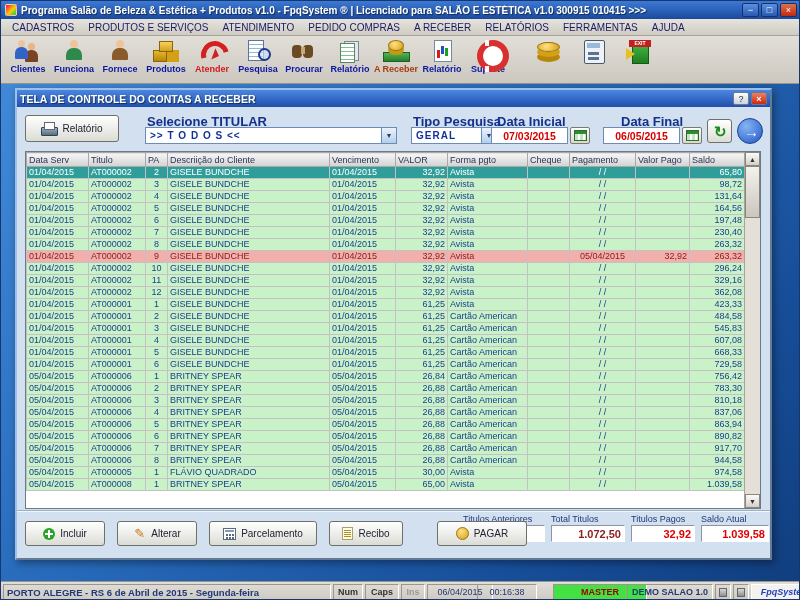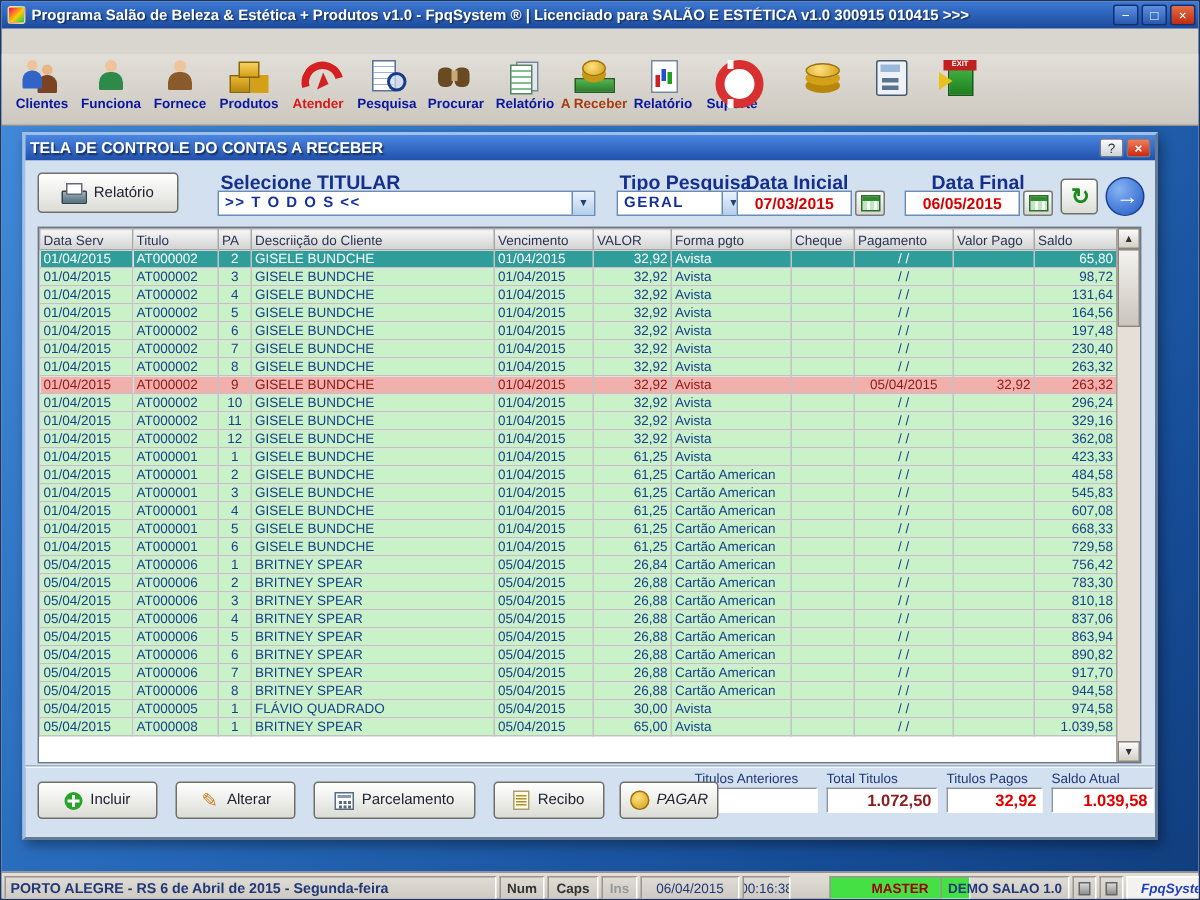--- a/index.html
+++ b/index.html
@@ -132,20 +132,30 @@
   <div class="titlebar">
     <span class="app-icon"></span>
     <span class="title-text">Programa Salão de Beleza &amp; Estética + Produtos v1.0 - FpqSystem ® | Licenciado para  SALÃO E ESTÉTICA v1.0 300915 010415 &gt;&gt;&gt;</span>
     <span class="win-buttons">
         <span class="winbtn">−</span>
         <span class="winbtn">□</span>
         <span class="winbtn winbtn-close">×</span>
       </span>
   </div>
 
+  <div class="menubar">
+      <span class="menu-item">CADASTROS</span>
+      <span class="menu-item">PRODUTOS E SERVIÇOS</span>
+      <span class="menu-item">ATENDIMENTO</span>
+      <span class="menu-item">PEDIDO COMPRAS</span>
+      <span class="menu-item">A RECEBER</span>
+      <span class="menu-item">RELATÓRIOS</span>
+      <span class="menu-item">FERRAMENTAS</span>
+      <span class="menu-item">AJUDA</span>
+    </div>
 
   <div class="toolbar">
       <div class="tbtn">
         <div class="ticon ti-clients-icon"></div>
         <span class="tlabel">Clientes</span>
       </div>
       <div class="tbtn">
         <div class="ticon ti-employee-icon"></div>
         <span class="tlabel">Funciona</span>
       </div>
@@ -658,37 +668,37 @@
               <span>Alterar</span>
             </button>
             <button class="abtn" style="left: 192px; width: 108px;">
               <span class="aicon ai-installments-icon"></span>
               <span>Parcelamento</span>
             </button>
             <button class="abtn" style="left: 312px; width: 74px;">
               <span class="aicon ai-receipt-icon"></span>
               <span>Recibo</span>
             </button>
-            <button class="abtn" style="left: 396px; width: 66px; font-style: italic;">
+            <button class="abtn" style="left: 420px; width: 90px;">
               <span class="aicon ai-pay-icon"></span>
               <span>PAGAR</span>
             </button>
           </div>
 
       </div>
     </div>
   </div>
 
   <div class="statusbar">
     <div class="sb sb-loc" style="left:2px;width:328px">PORTO ALEGRE - RS  6 de Abril de 2015 - Segunda-feira</div>
     <div class="sb sb-key" style="left:332px;width:30px">Num</div>
     <div class="sb sb-key" style="left:364px;width:34px">Caps</div>
     <div class="sb sb-key sb-dis" style="left:400px;width:24px">Ins</div>
     <div class="sb" style="left:426px;width:66px;justify-content:center">06/04/2015</div>
-    <div class="sb" style="left:494px;width:32px;justify-content:center">00:16:38</div>
+    <div class="sb" style="left:476px;width:60px;justify-content:center">00:16:38</div>
     <div class="sb sb-master" style="left:552px;width:94px">MASTER</div>
     <div class="sb sb-demo" style="left:626px;width:86px">DEMO SALAO 1.0</div>
     <div class="sb" style="left:714px;width:16px;justify-content:center">
         <span class="sbicon"></span>
       </div>
     <div class="sb" style="left:732px;width:16px;justify-content:center">
         <span class="sbicon"></span>
       </div>
     <div class="sb sb-brand" style="left:750px;width:68px">FpqSystem</div>
   </div>

